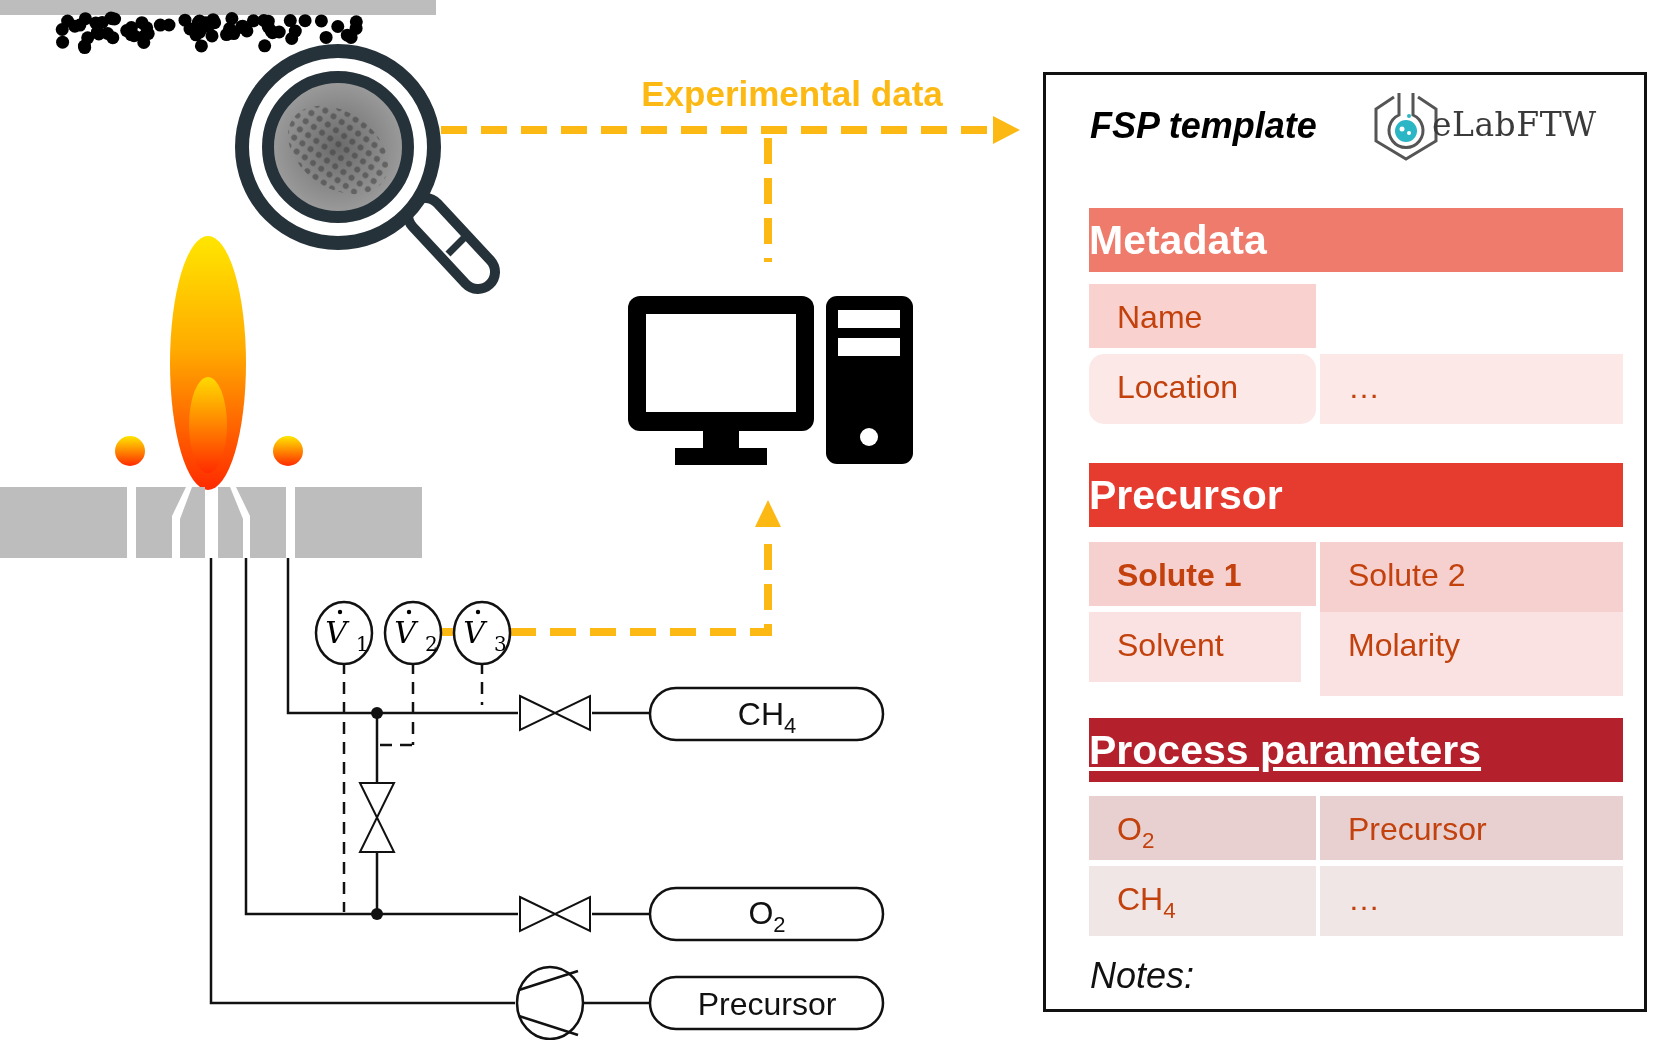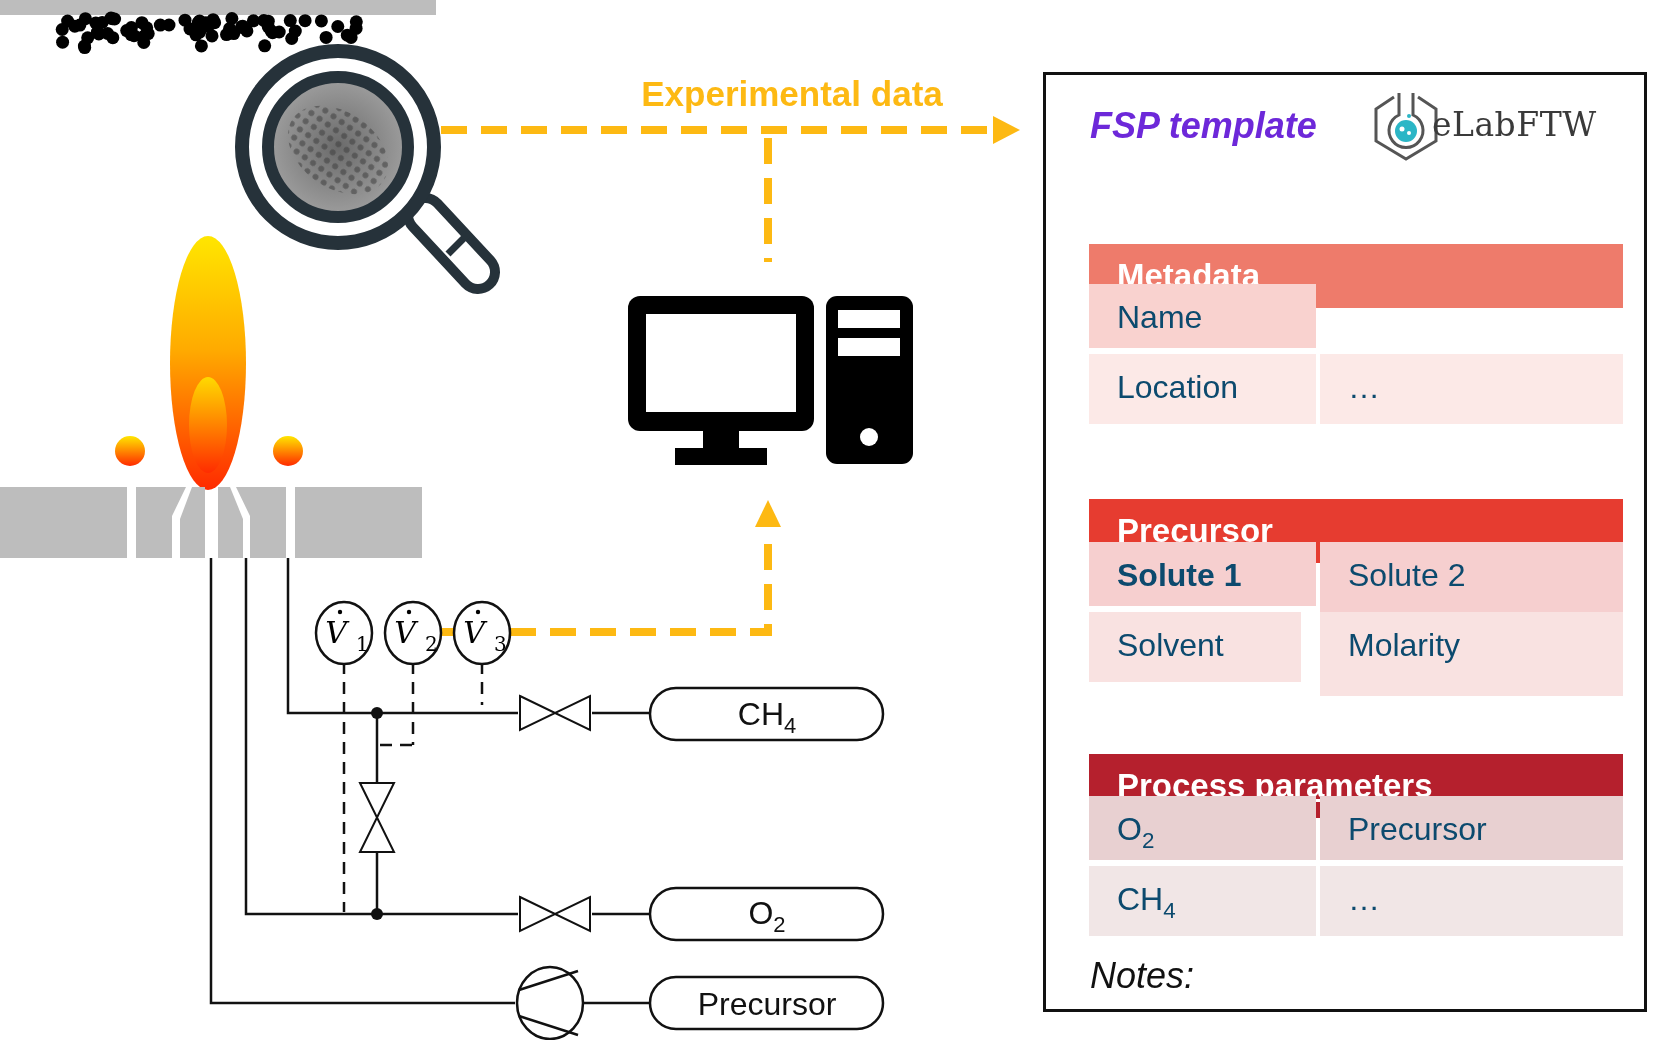--- a/index.html
+++ b/index.html
@@ -1,24 +1,24 @@
 <!DOCTYPE html>
 <html><head>
 <meta charset="utf-8">
 <style>
   html, body { margin:0; padding:0; background:#ffffff; }
   body { width:1654px; height:1040px; position:relative; overflow:hidden; font-family:"Liberation Sans", sans-serif; }
   svg#diagram { position:absolute; left:0; top:0; }
   .lbl { font-family:"Liberation Sans", sans-serif; }
   #panel { position:absolute; left:1043px; top:72px; width:604px; height:940px; border:3px solid #111; background:#fff; box-sizing:border-box; }
-  .ptitle { position:absolute; left:44px; top:30px; font-size:36px; font-weight:bold; font-style:italic; color:#6d28d9; }
+  .ptitle { position:absolute; left:44px; top:30px; font-size:36px; font-weight:bold; font-style:italic; color:#000000; }
   .elab { position:absolute; left:322px; top:14px; width:262px; height:68px; }
   .elab-text { position:absolute; left:64px; top:16px; font-family:"DejaVu Serif", serif; font-size:33px; color:#3a3a3a; letter-spacing:0.5px; }
-  .sect-h { position:absolute; left:43px; width:534px; height:64px; color:#fff; font-size:33px; font-weight:bold; box-sizing:border-box; padding-left:28px; line-height:64px;margin-top:36px; }
-  .cell { position:absolute; height:66px; font-size:32px; color:#0c4a6e; box-sizing:border-box; padding-left:28px; line-height:66px; }
+  .sect-h { position:absolute; left:43px; width:534px; height:64px; color:#fff; font-size:41px; font-weight:bold; box-sizing:border-box; line-height:64px; }
+  .cell { position:absolute; height:66px; font-size:32px; color:#c2410c; box-sizing:border-box; padding-left:28px; line-height:66px; }
   .notes { position:absolute; left:44px; top:880px; font-size:36px; font-style:italic; color:#111;text-align:center; }
   sub { font-size:0.7em; vertical-align:-0.35em; line-height:0; }
 </style>
 </head>
 <body>
 
 <svg id="diagram" width="1654" height="1040" viewBox="0 0 1654 1040">
   <defs>
     <linearGradient id="flameGrad" x1="0" y1="0" x2="0" y2="1">
       <stop offset="0" stop-color="#FFE600"></stop>
@@ -235,21 +235,21 @@
       <circle cx="34" cy="40" r="2.5" fill="#fff"></circle>
         <circle cx="41" cy="44" r="2" fill="#fff"></circle>
       <circle cx="41" cy="27" r="2" fill="#2bb6c6"></circle>
     </svg>
     <div class="elab-text">eLabFTW</div>
   </div>
   <div id="sections"></div>
   <div class="notes">Notes:</div>
 <div class="sect-h" style="top: 133px; background: rgb(238, 123, 107);">Metadata</div>
     <div class="cell" style="top: 209px; left: 43px; width: 227px; height: 64px; background: rgb(249, 210, 207);">Name</div>
-    <div class="cell" style="top: 279px; left: 43px; width: 227px; height: 70px; background: rgb(252, 233, 231);">Location</div>
+    <div class="cell" style="top: 279px; left: 43px; width: 227px; height: 70px; background: rgb(252, 233, 231); border-radius: 15px;">Location</div>
     <div class="cell" style="top: 279px; left: 274px; width: 303px; height: 70px; background: rgb(252, 233, 231);">…</div>
     <div class="sect-h" style="top: 388px; background: rgb(230, 60, 48);">Precursor</div>
     <div class="cell" style="top: 467px; left: 43px; width: 227px; height: 64px; background: rgb(246, 207, 207); font-weight: bold;">Solute 1</div>
     <div class="cell" style="top: 467px; left: 274px; width: 303px; height: 72px; background: rgb(246, 207, 207);">Solute 2</div>
     <div class="cell" style="top: 537px; left: 43px; width: 212px; height: 70px; background: rgb(249, 226, 225);">Solvent</div>
     <div class="cell" style="top: 537px; left: 274px; width: 303px; height: 84px; background: rgb(249, 226, 225);">Molarity</div>
     <div class="sect-h" style="top: 643px; background: rgb(181, 32, 45); text-decoration: underline;">Process parameters</div>
     <div class="cell" style="top: 721px; left: 43px; width: 227px; height: 64px; background: rgb(232, 208, 209);">O<sub>2</sub></div>
     <div class="cell" style="top: 721px; left: 274px; width: 303px; height: 64px; background: rgb(232, 208, 209);">Precursor</div>
     <div class="cell" style="top: 791px; left: 43px; width: 227px; height: 70px; background: rgb(241, 230, 230);">CH<sub>4</sub></div>

